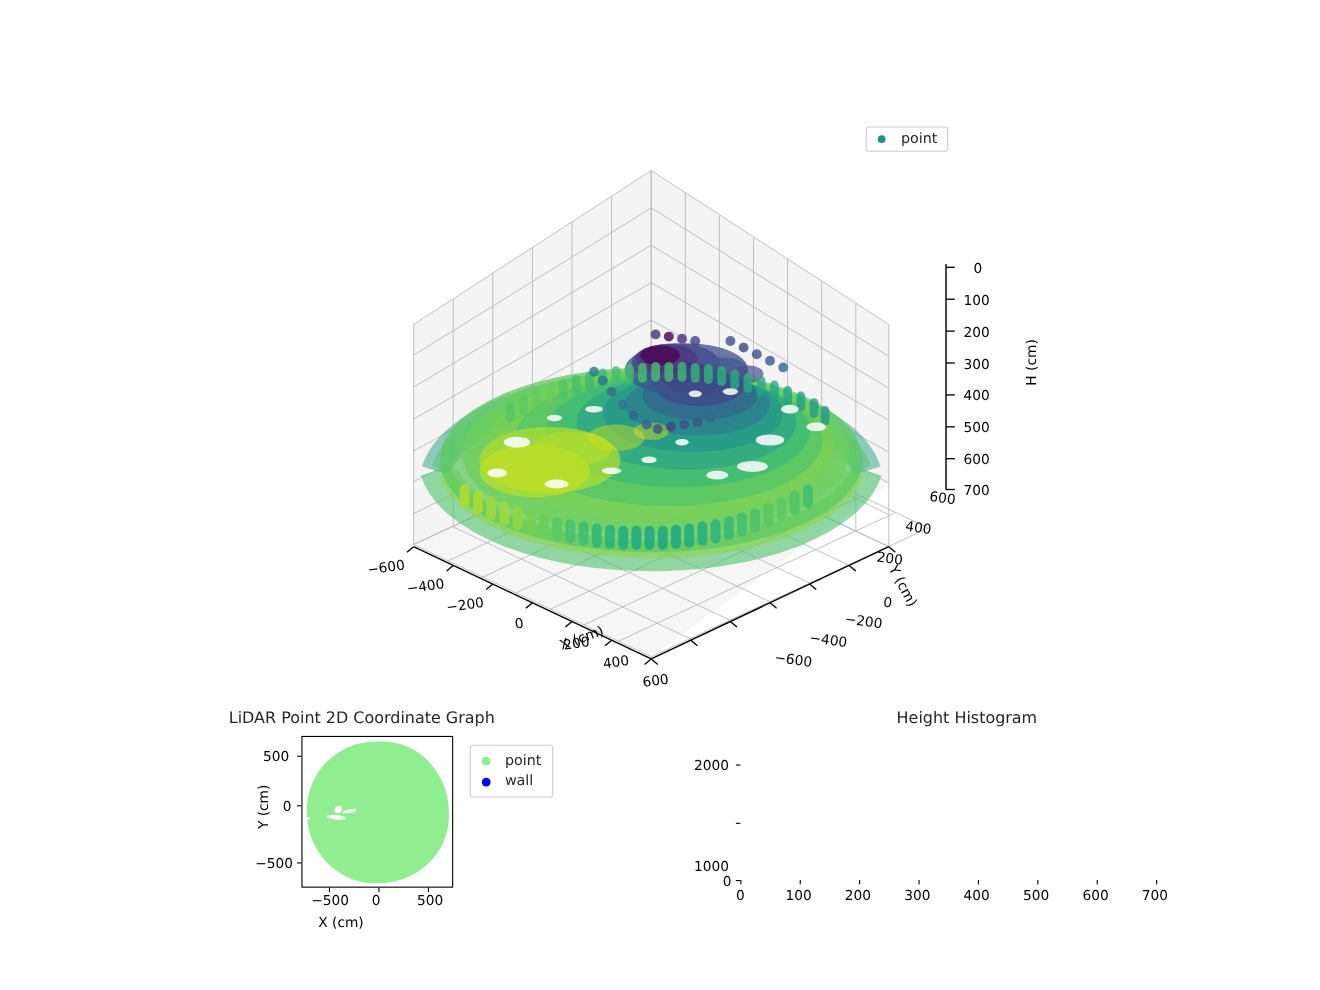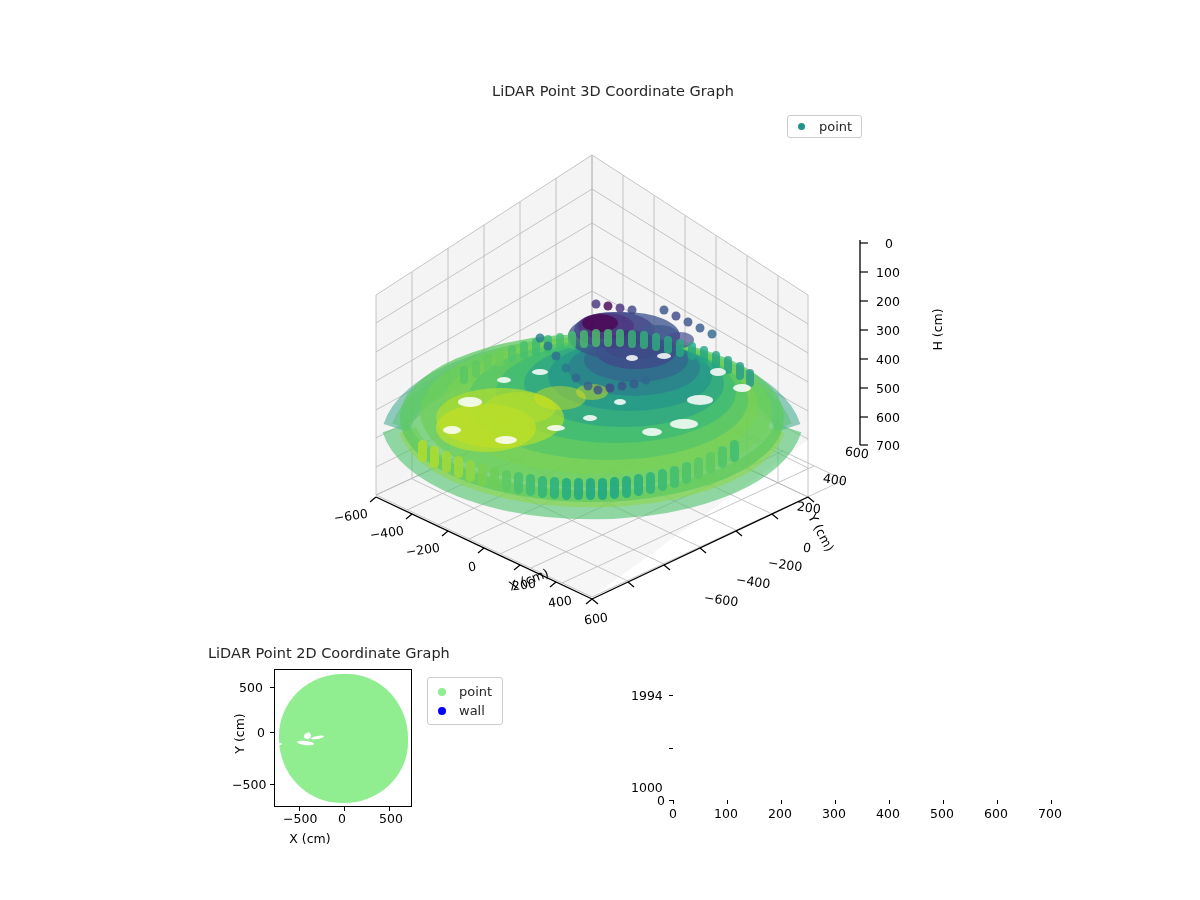--- a/index.html
+++ b/index.html
@@ -143,23 +143,20 @@
   }
   .legendhist .swatch { width:24px; height:11px; background:#0000ff; }
 
   .tickhist { position:absolute; font-size:12.5px; color:#000; white-space:nowrap; }
 </style>
 </head>
 <body>
 
 <div class="figure">
 
-  <div class="ttl3d">
-    <span class="ttl3d-inner">LiDAR Point 3D Coordinate Graph</span>
-  </div>
 
   <div class="legend3d">
     <span class="dot"></span>
     <span>point</span>
   </div>
 
   <div class="ax3d">
     <svg width="1200" height="490">
       <defs>
         <clipPath id="bowlclip">
@@ -488,25 +485,26 @@
     <div class="row">
       <span class="dot" style="background:#90ee90;"></span>
       <span>point</span>
     </div>
     <div class="row">
       <span class="dot" style="background:#0000ff;"></span>
       <span>wall</span>
     </div>
   </div>
 
+  <div class="ttlhist">Height Histogram</div>
 
 
   <span class="tickhist" style="left:657px; top:793px;">0</span>
   <span class="tickhist" style="left:631px; top:780px;">1000</span>
-  <span class="tickhist" style="left:631px; top:688px;">1994</span>
+  <span class="tickhist" style="left:631px; top:688px;">2000</span>
   <span class="tickmark" style="left:669px; top:799.5px; width:4px; height:1.2px;"></span>
   <span class="tickmark" style="left:669px; top:747.5px; width:4px; height:1.2px;"></span>
   <span class="tickmark" style="left:669px; top:694.5px; width:4px; height:1.2px;"></span>
 
   <span class="tickhist" style="left:669px; top:806px;">0</span>
   <span class="tickhist" style="left:714px; top:806px;">100</span>
   <span class="tickhist" style="left:768px; top:806px;">200</span>
   <span class="tickhist" style="left:822px; top:806px;">300</span>
   <span class="tickhist" style="left:876px; top:806px;">400</span>
   <span class="tickhist" style="left:930px; top:806px;">500</span>

